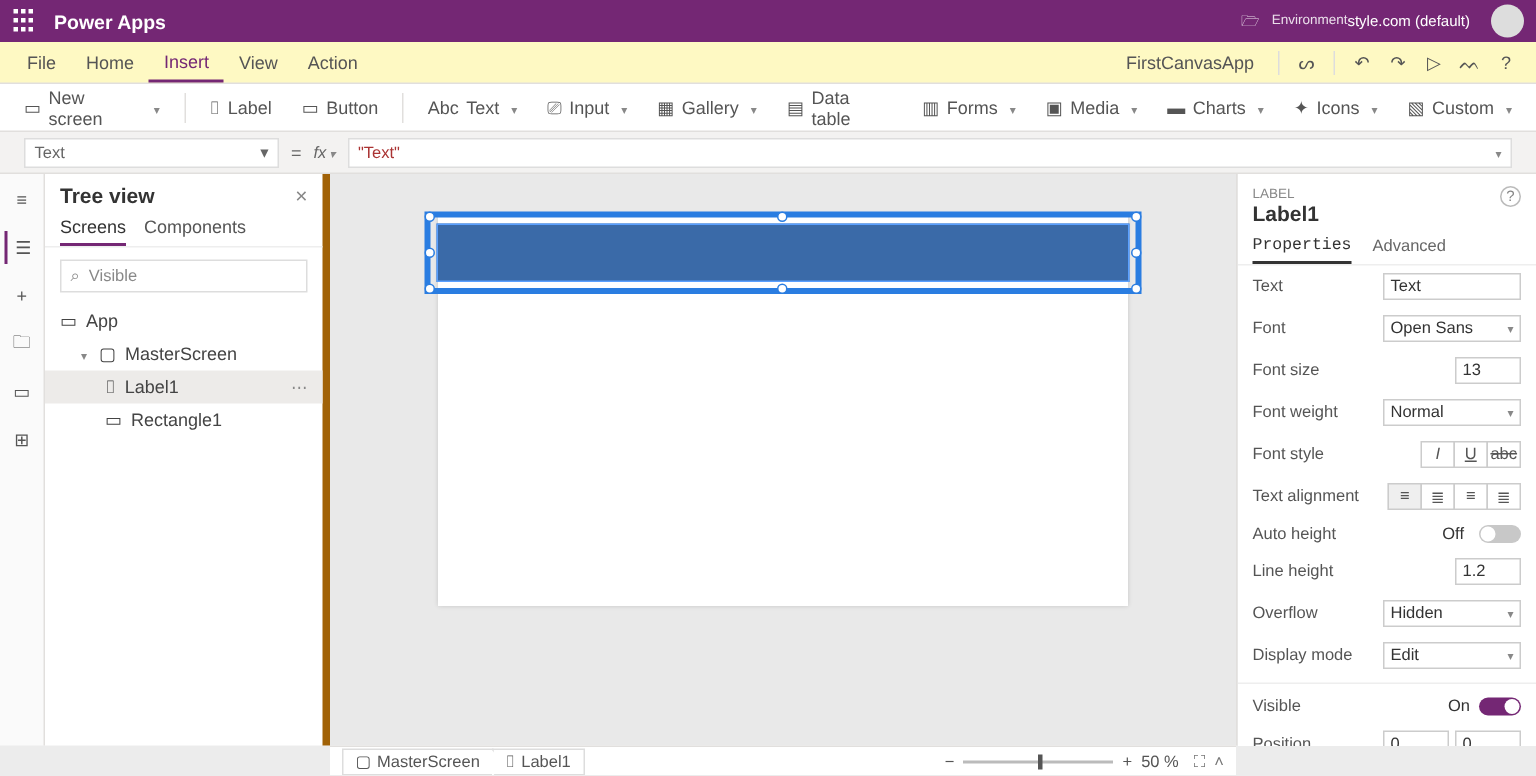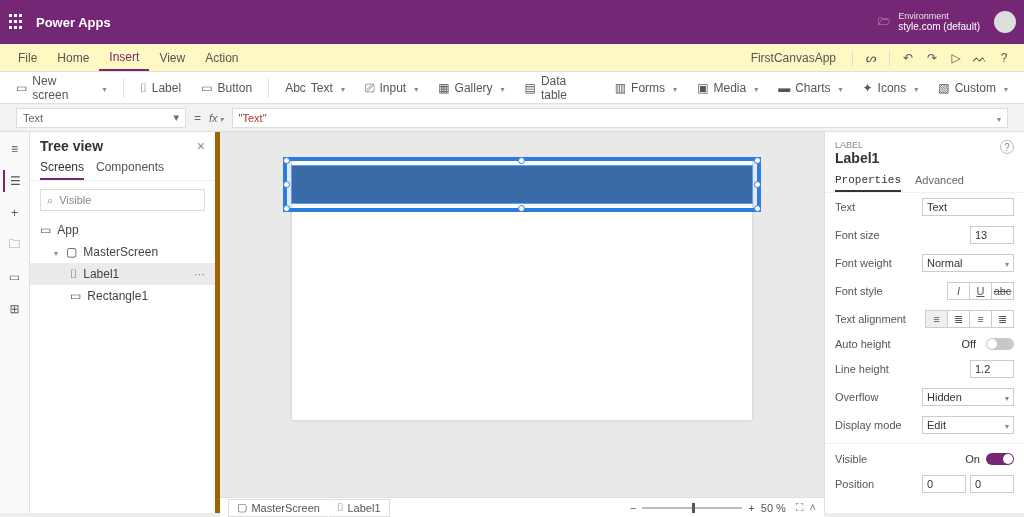--- a/index.html
+++ b/index.html
@@ -1,27 +1,27 @@
 <!DOCTYPE html>
 <html><head>
 <meta charset="utf-8">
 <style>
 * { box-sizing: border-box; margin: 0; padding: 0; font-family: "Segoe UI", Arial, sans-serif; }
 body { width: 1024px; height: 517px; overflow: hidden; background: #ececec; font-size: 12px; color: #333; }
 
 
-.header-bar { background: #742774; color: #fff; height: 44px; display: flex; align-items: center; padding: 0 8px; }
+.header-bar { background: #742774; color: #fff; height: 28px; display: flex; align-items: center; padding: 0 8px; }
 .waffle { width: 18px; height: 18px; display: inline-block; margin-right: 10px; }
 .waffle span { display: inline-block; width: 3px; height: 3px; background: #fff; margin: 0.5px; }
 .waffle-grid { display: grid; grid-template-columns: repeat(3,3px); grid-gap: 2px; }
 .header-title { font-weight: 600; font-size: 13px; }
 .header-spacer { flex: 1; }
 .env-block { display: flex; align-items: center; gap: 8px; font-size: 10px; line-height: 1.1; }
 .env-icon { opacity: .8; }
-.env-text { display: flex; flex-direction: column; }
+.env-text { display: flex; flex-direction: row; }
 .env-label { font-size: 9px; opacity: .85; }
 .avatar { width: 22px; height: 22px; border-radius: 50%; background: #ddd; margin-left: 14px; }
 
 
 .menu-row { background: #fef9c3; height: 28px; display: flex; align-items: center; border-bottom: 1px solid #e1dfdd; padding: 0 8px; }
 .menu-item { padding: 0 10px; height: 100%; display: flex; align-items: center; font-size: 12px; color: #555; cursor: pointer; }
 .menu-item.active { color: #742774; border-bottom: 2px solid #742774; }
 .menu-spacer { flex: 1; }
 .app-name { color: #555; margin-right: 10px; }
 .tool-icon { width: 24px; height: 24px; display: flex; align-items: center; justify-content: center; color: #555; cursor: pointer; }
@@ -305,20 +305,27 @@
       <div class="ptab">Advanced</div>
     </div>
 
     <div class="prop-row">
       <span class="prop-label">Text</span>
       <div class="prop-input">
           <span>Text</span>
         </div>
     </div>
     <div class="prop-row">
+      <span class="prop-label">Font</span>
+      <div class="prop-select-sm">
+          <span>Open Sans</span>
+          <span class="chev"></span>
+        </div>
+    </div>
+    <div class="prop-row">
       <span class="prop-label">Font size</span>
       <div class="prop-input small">
           <span>13</span>
         </div>
     </div>
     <div class="prop-row">
       <span class="prop-label">Font weight</span>
       <div class="prop-select-sm">
           <span>Normal</span>
           <span class="chev"></span>

